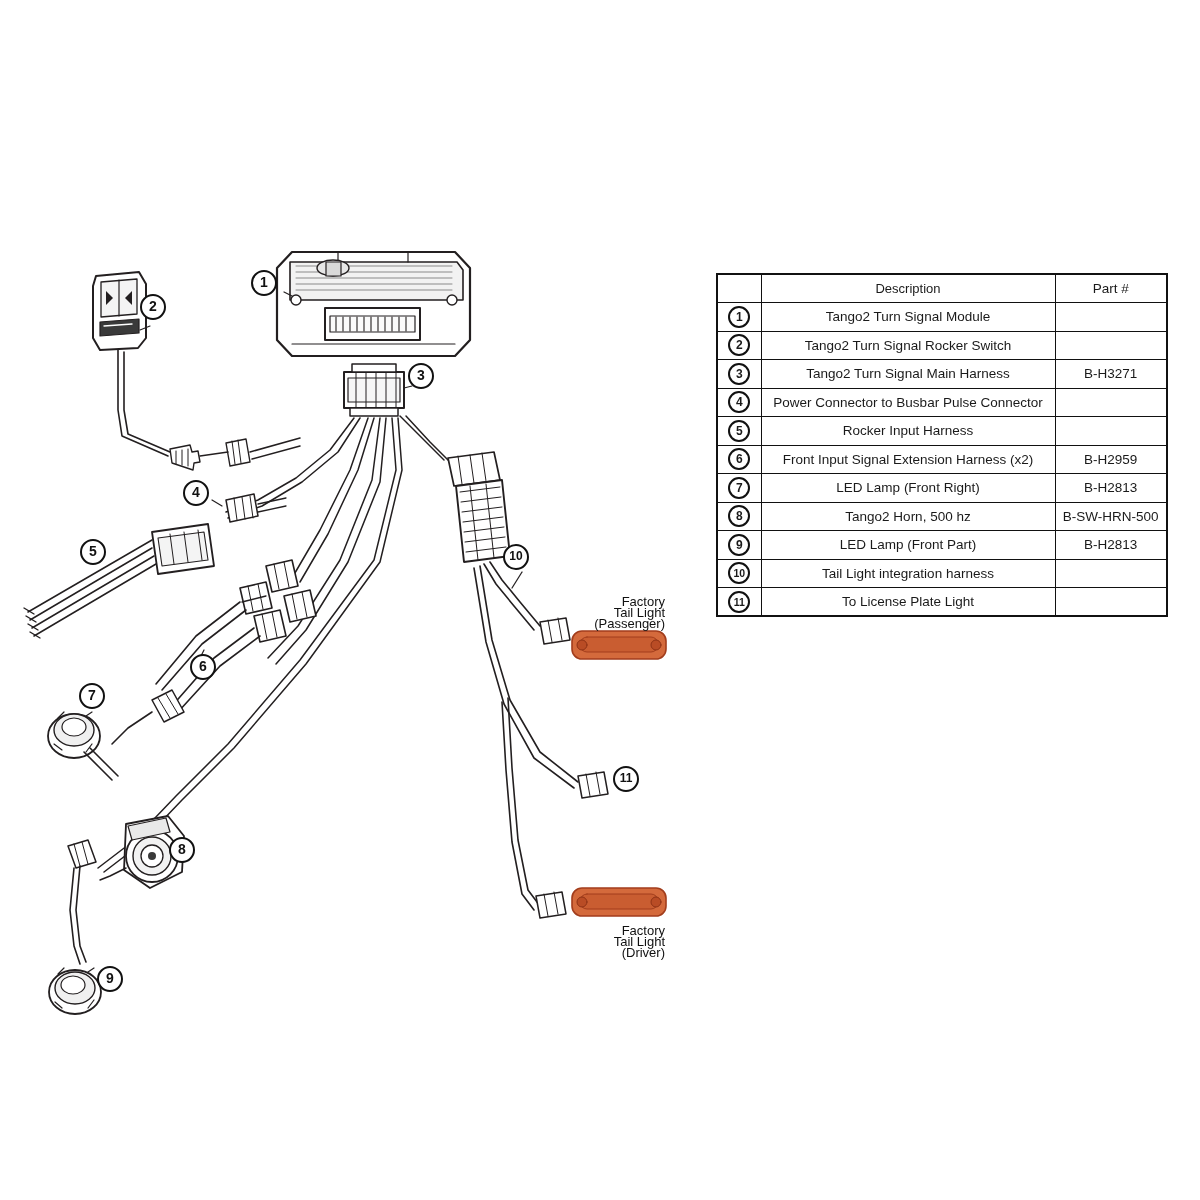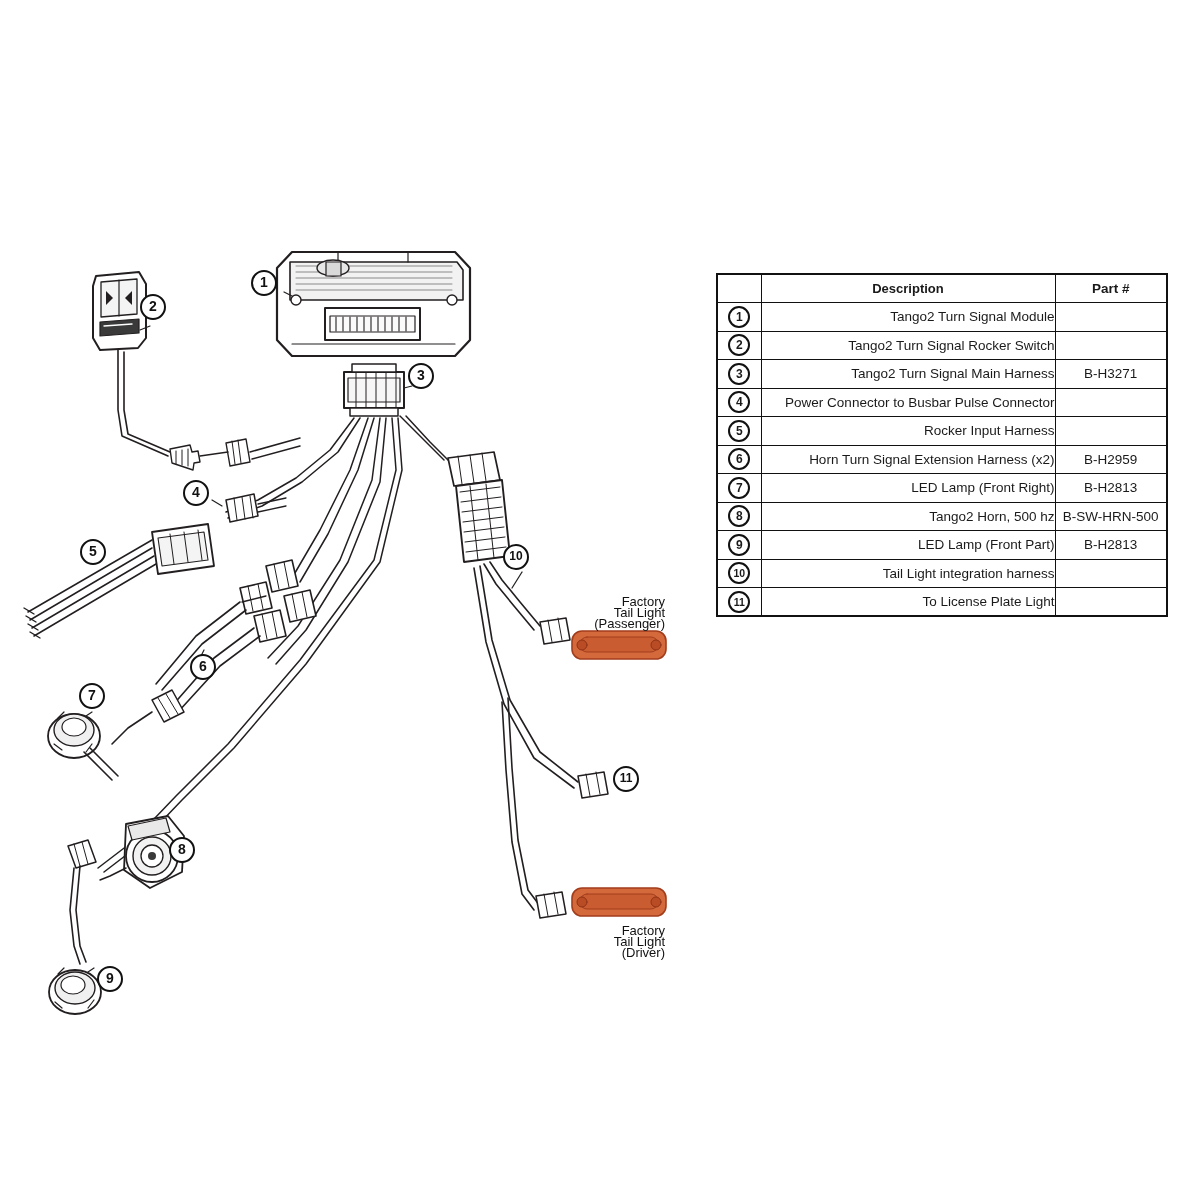--- a/index.html
+++ b/index.html
@@ -72,32 +72,32 @@
     box-sizing: border-box;
   }
   .legend .num-cell {
     width: 44px;
     text-align: center;
     vertical-align: middle;
     position: relative;
   }
   .legend .desc-cell {
     vertical-align: middle;
-    text-align: right;
+    text-align: center;
     font-size: 13.5px;
   }
   .legend .part-cell {
     width: 112px;
     text-align: center;
     vertical-align: middle;
     font-size: 13.5px;
     margin-left: 22px;
   }
   .legend thead th {
-    font-weight: bold;
+    font-weight: normal;
     text-align: center;
     vertical-align: middle;
     font-size: 13px;
   }
   .legend thead th.blank {
     width: 44px;
   }
   .badge {
     display: inline-block;
     width: 22px;
@@ -355,21 +355,21 @@
         <td class="desc-cell">Power Connector to Busbar Pulse Connector</td>
         <td class="part-cell"></td>
       </tr>
       <tr>
         <td class="num-cell"><span class="badge">5</span></td>
         <td class="desc-cell">Rocker Input Harness</td>
         <td class="part-cell"></td>
       </tr>
       <tr>
         <td class="num-cell"><span class="badge">6</span></td>
-        <td class="desc-cell">Horn Turn Signal Extension Harness (x2)</td>
+        <td class="desc-cell">Front Input Signal Extension Harness (x2)</td>
         <td class="part-cell">B-H2959</td>
       </tr>
       <tr>
         <td class="num-cell"><span class="badge">7</span></td>
         <td class="desc-cell indent">LED Lamp (Front Right)</td>
         <td class="part-cell">B-H2813</td>
       </tr>
       <tr>
         <td class="num-cell"><span class="badge">8</span></td>
         <td class="desc-cell">Tango2 Horn, 500 hz</td>

